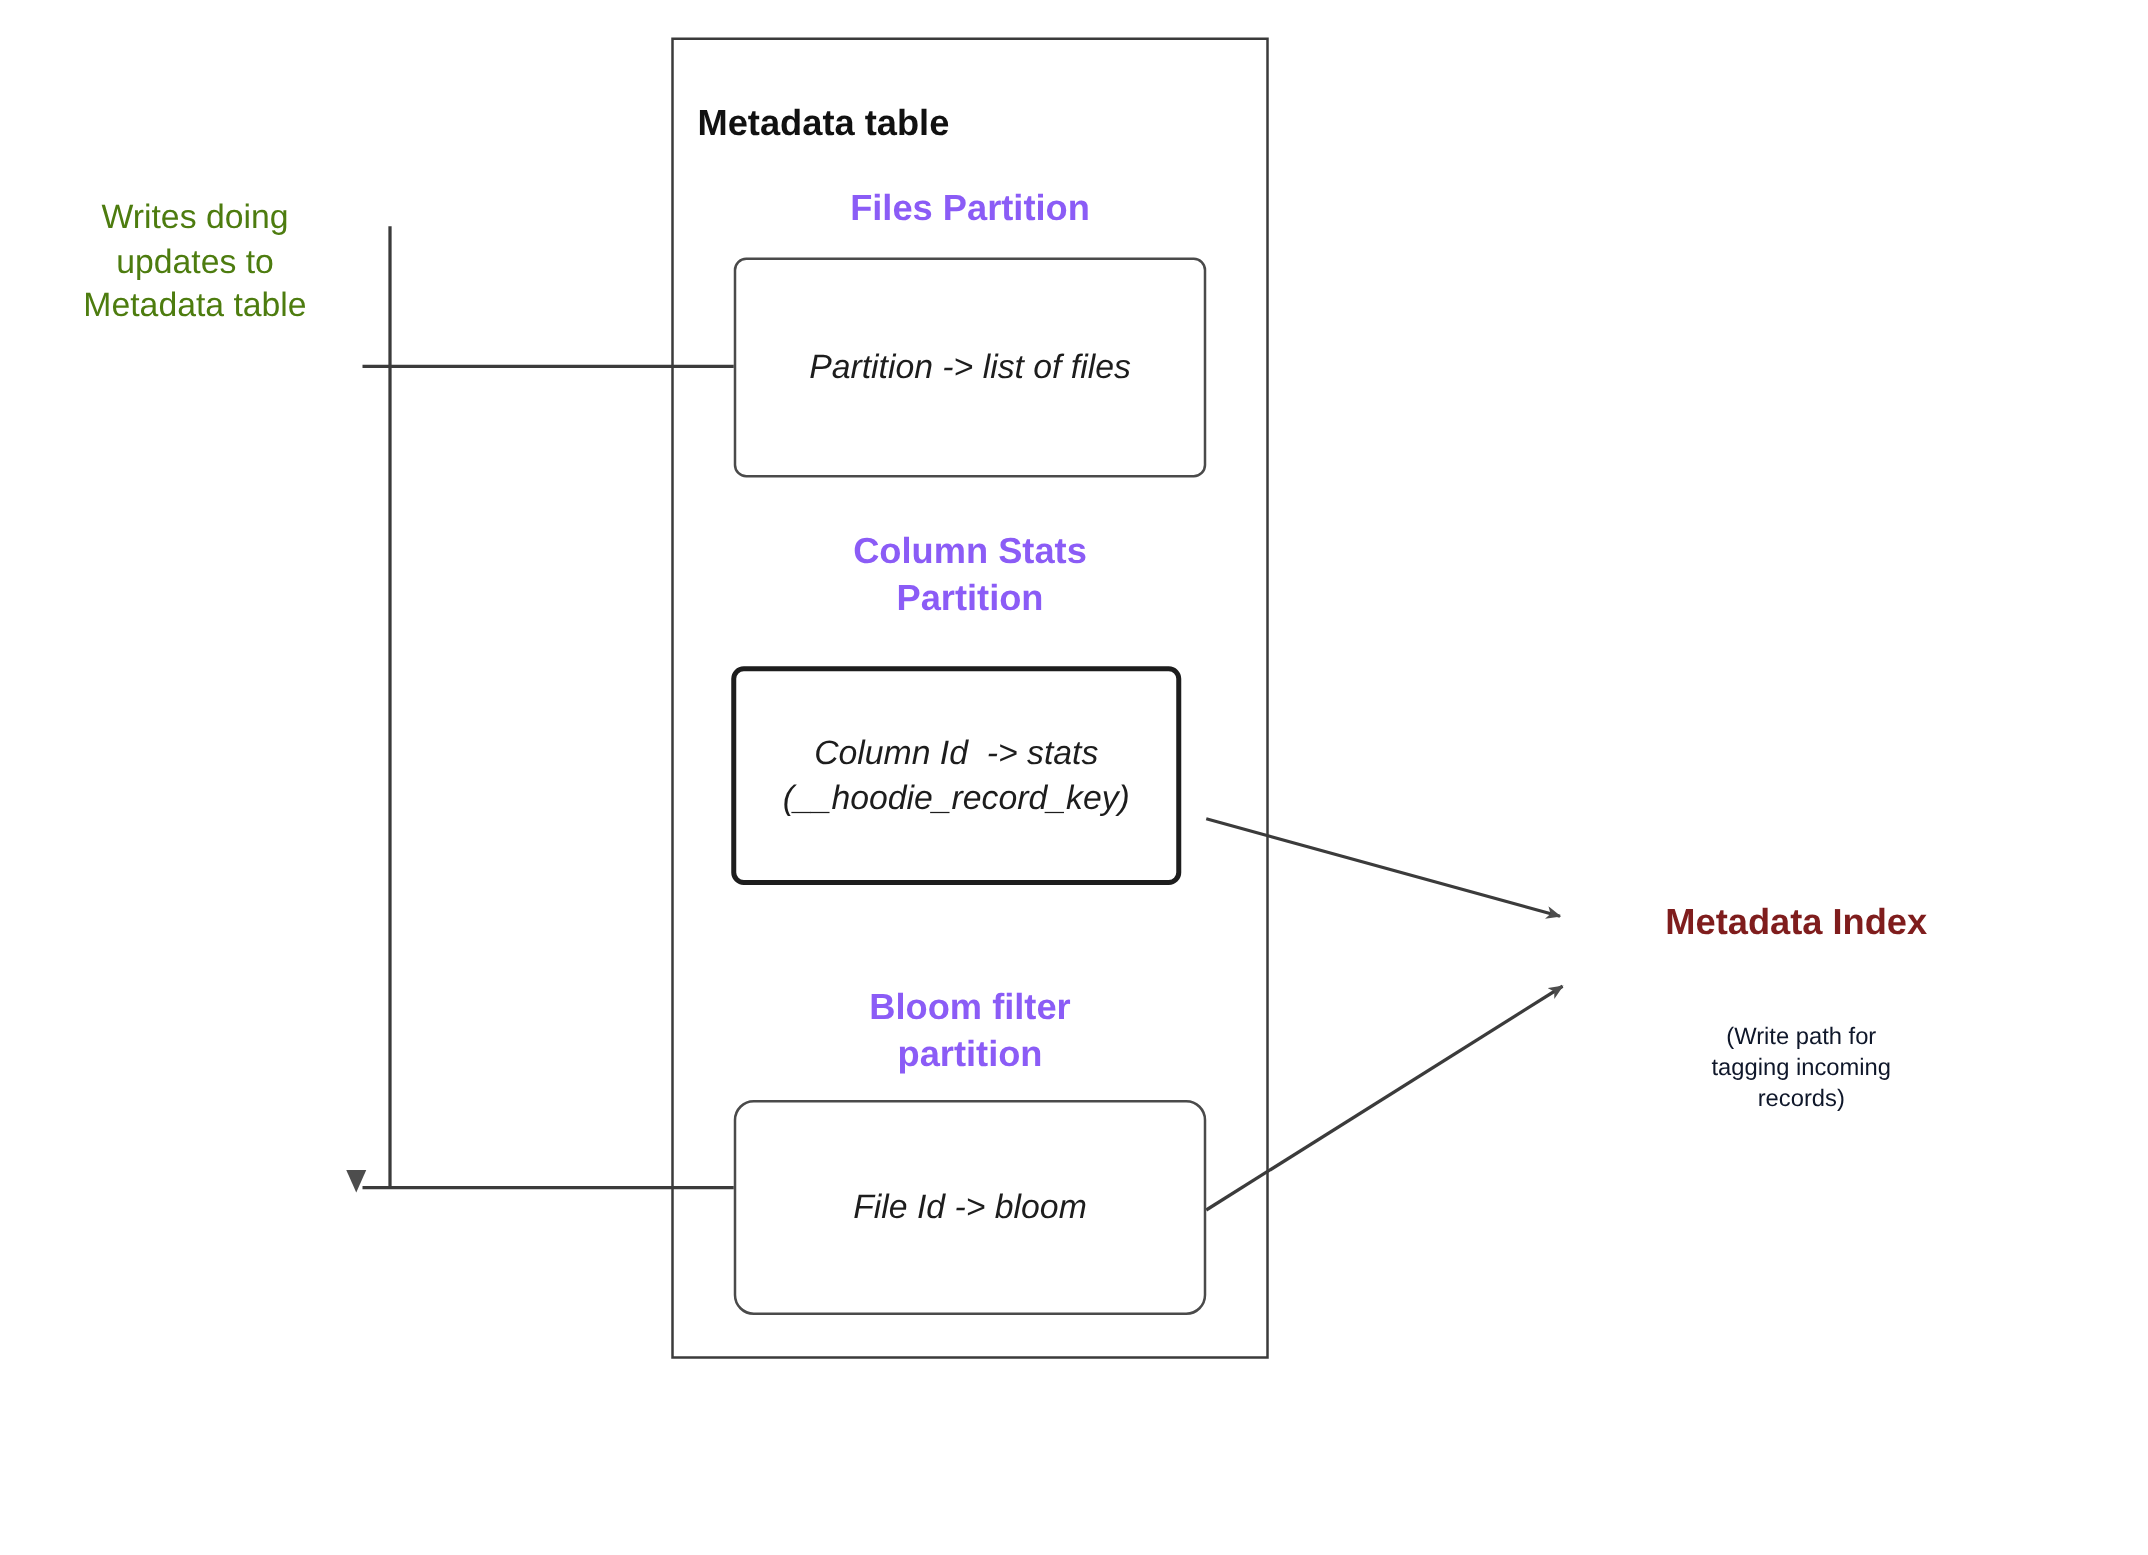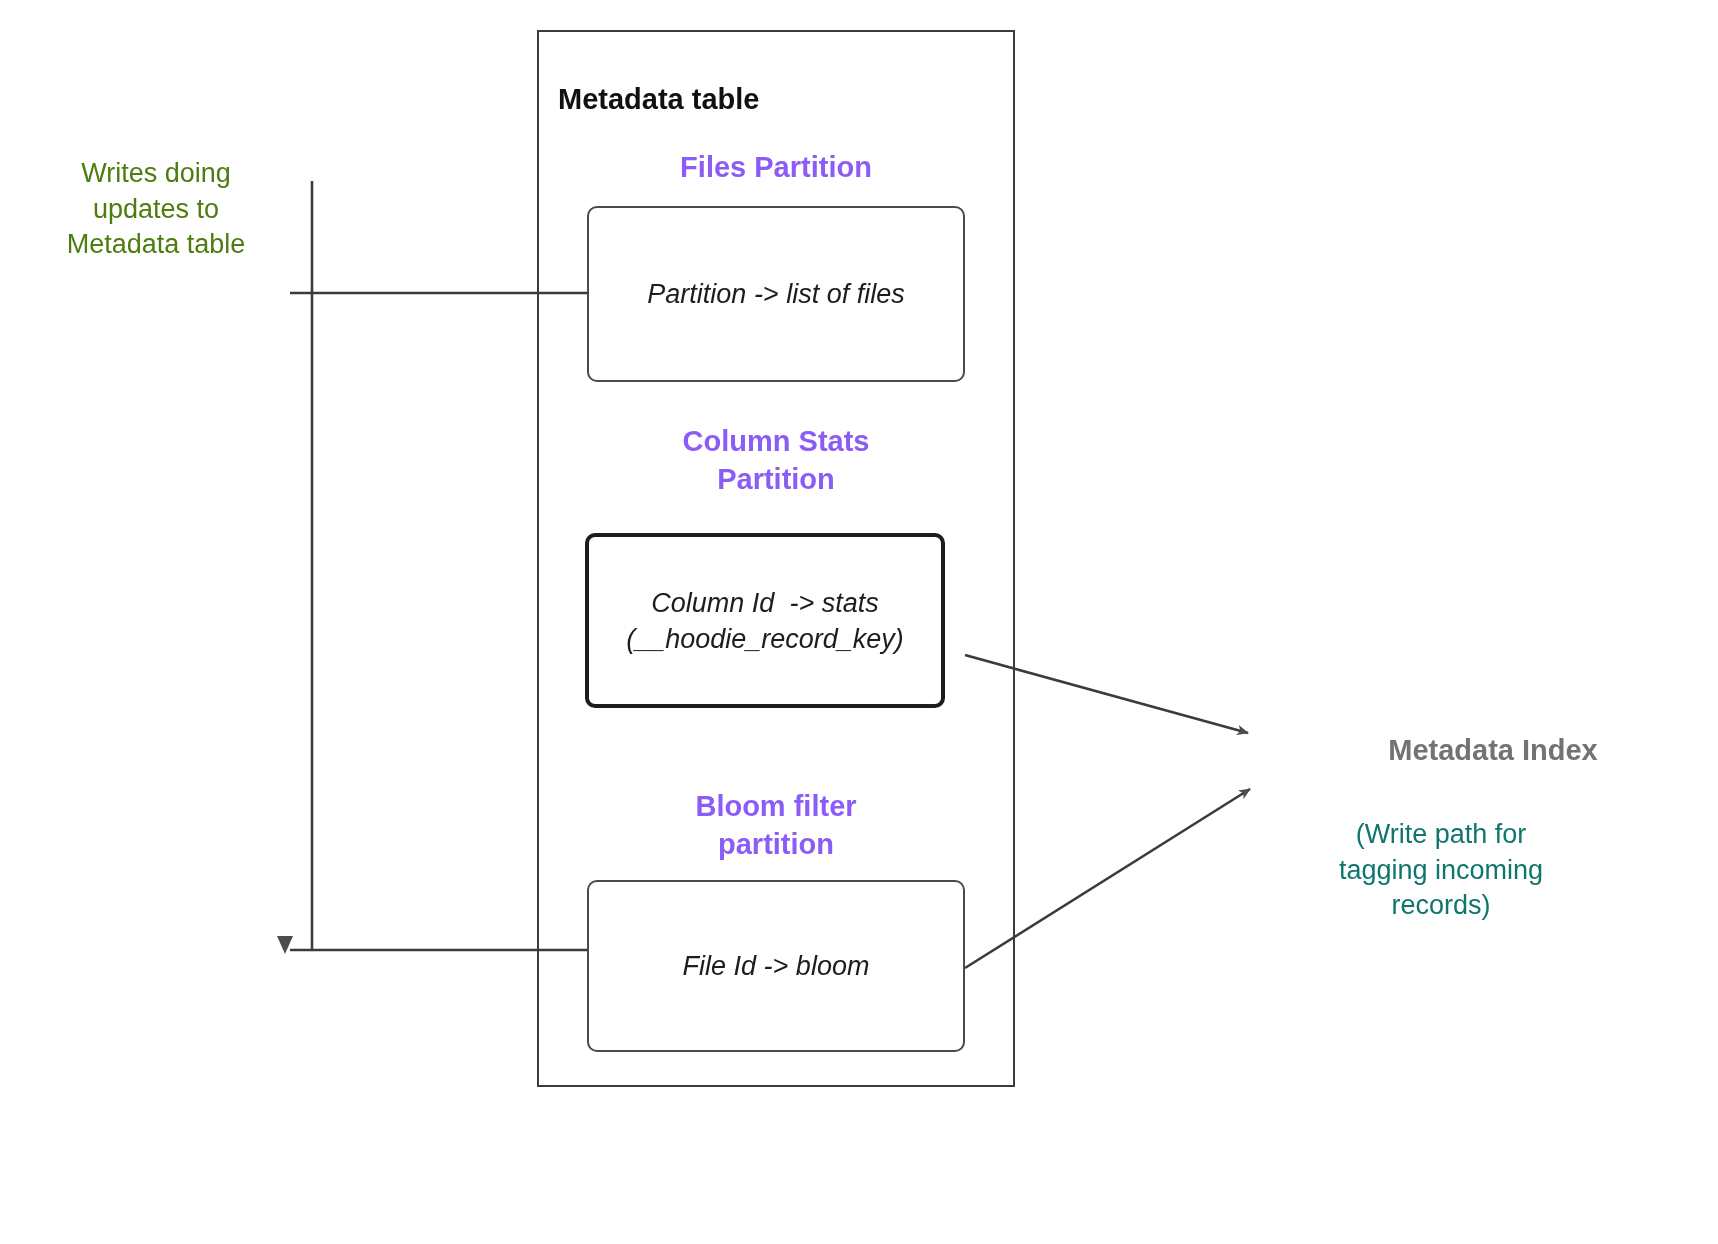--- a/index.html
+++ b/index.html
@@ -60,34 +60,33 @@
     left: 588px;
     top: 422px;
     width: 376px;
   }
   .pt-bloom {
     left: 588px;
     top: 787px;
     width: 376px;
   }
   .mi-title {
-    left: 1348px;
+    left: 1292px;
     top: 719px;
     width: 290px;
     font-size: 29px;
     font-weight: bold;
-    color: #737373;
-    margin-top: 12px;
+    color: #7f1d1d;
   }
   .mi-sub {
     left: 1300px;
     top: 817px;
     width: 282px;
-    font-size: 27px;
-    color: #0f766e;
+    font-size: 19px;
+    color: #0f172a;
   }
   .outer-box {
     position: absolute;
     left: 537px;
     top: 30px;
     width: 478px;
     height: 1057px;
     border: 2.5px solid #3b3b3b;
     background: transparent;
     box-sizing: border-box;
@@ -112,20 +111,21 @@
     left: 585px;
     top: 533px;
     width: 360px;
     height: 175px;
   }
   .box-bloom {
     left: 587px;
     top: 880px;
     width: 378px;
     height: 172px;
+    border-radius: 16px;
   }
   .box-inner-label {
     position: absolute;
     left: 0;
     right: 0;
     top: 50%;
     transform: translateY(-50%);
     text-align: center;
     font-size: 27px;
     line-height: 1.35;

